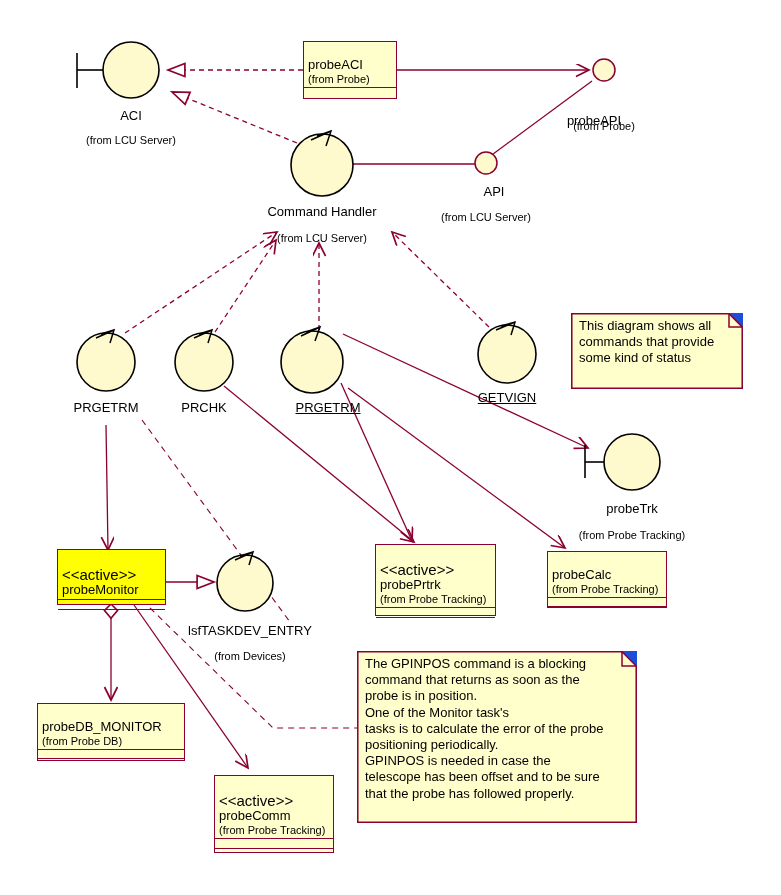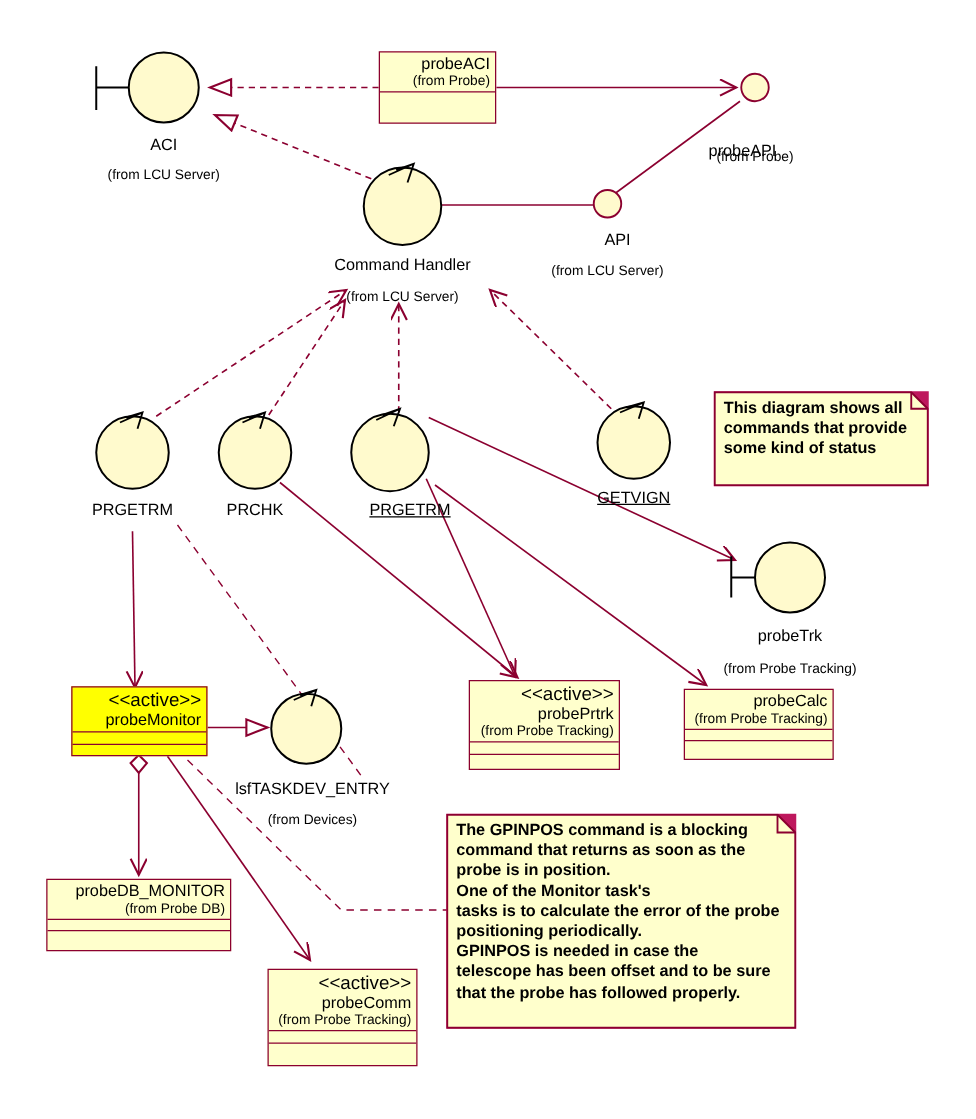--- a/index.html
+++ b/index.html
@@ -48,46 +48,45 @@
   .class-box {
     position: absolute;
     border: 1.5px solid #8B0030;
     background: #FFFFCC;
     box-sizing: border-box;
   }
   .class-box.active-hl {
     background: #FFFF00;
   }
   .cb-name {
-    text-align: right;
+    text-align: left;
     font-size: 13px;
     color: #000000;
-    padding: 2px 4px 1px 4px;
+    padding: 16px 4px 1px 4px;
     line-height: 1.15;
     white-space: nowrap;
   }
   .cb-stereo {
     display: block;
     font-size: 15px;
   }
   .cb-from {
     display: block;
     font-size: 11px;
   }
   .cb-div {
     border-top: 1.5px solid #8B0030;
     height: 9px;
   }
 
   
   .note {
     position: absolute;
-    background: #be185d;
+    background: #1d4ed8;
     box-sizing: border-box;
-    font-weight: bold;
   }
   .note-text {
     position: relative;
     font-size: 13px;
     color: #000000;
     line-height: 16.2px;
     padding: 5px 8px;
     white-space: pre-line;
     z-index: 2;
   }

